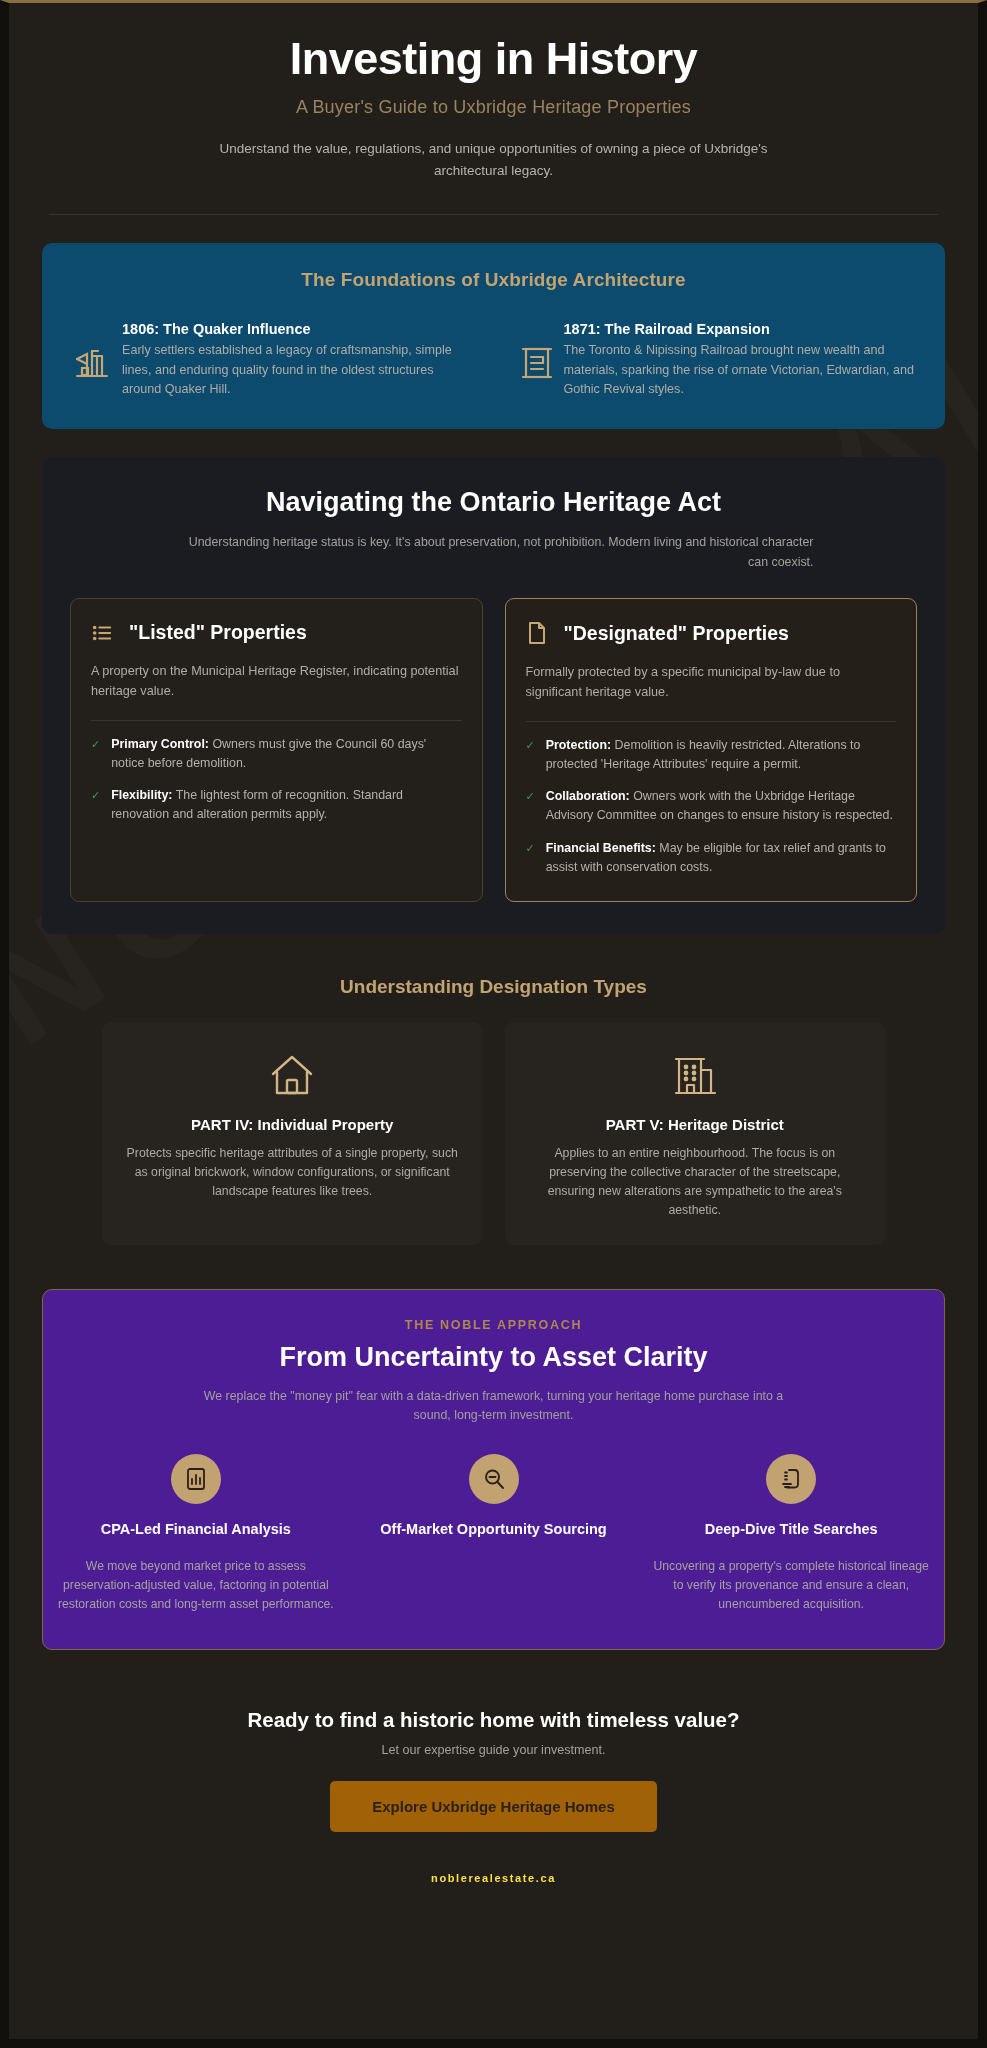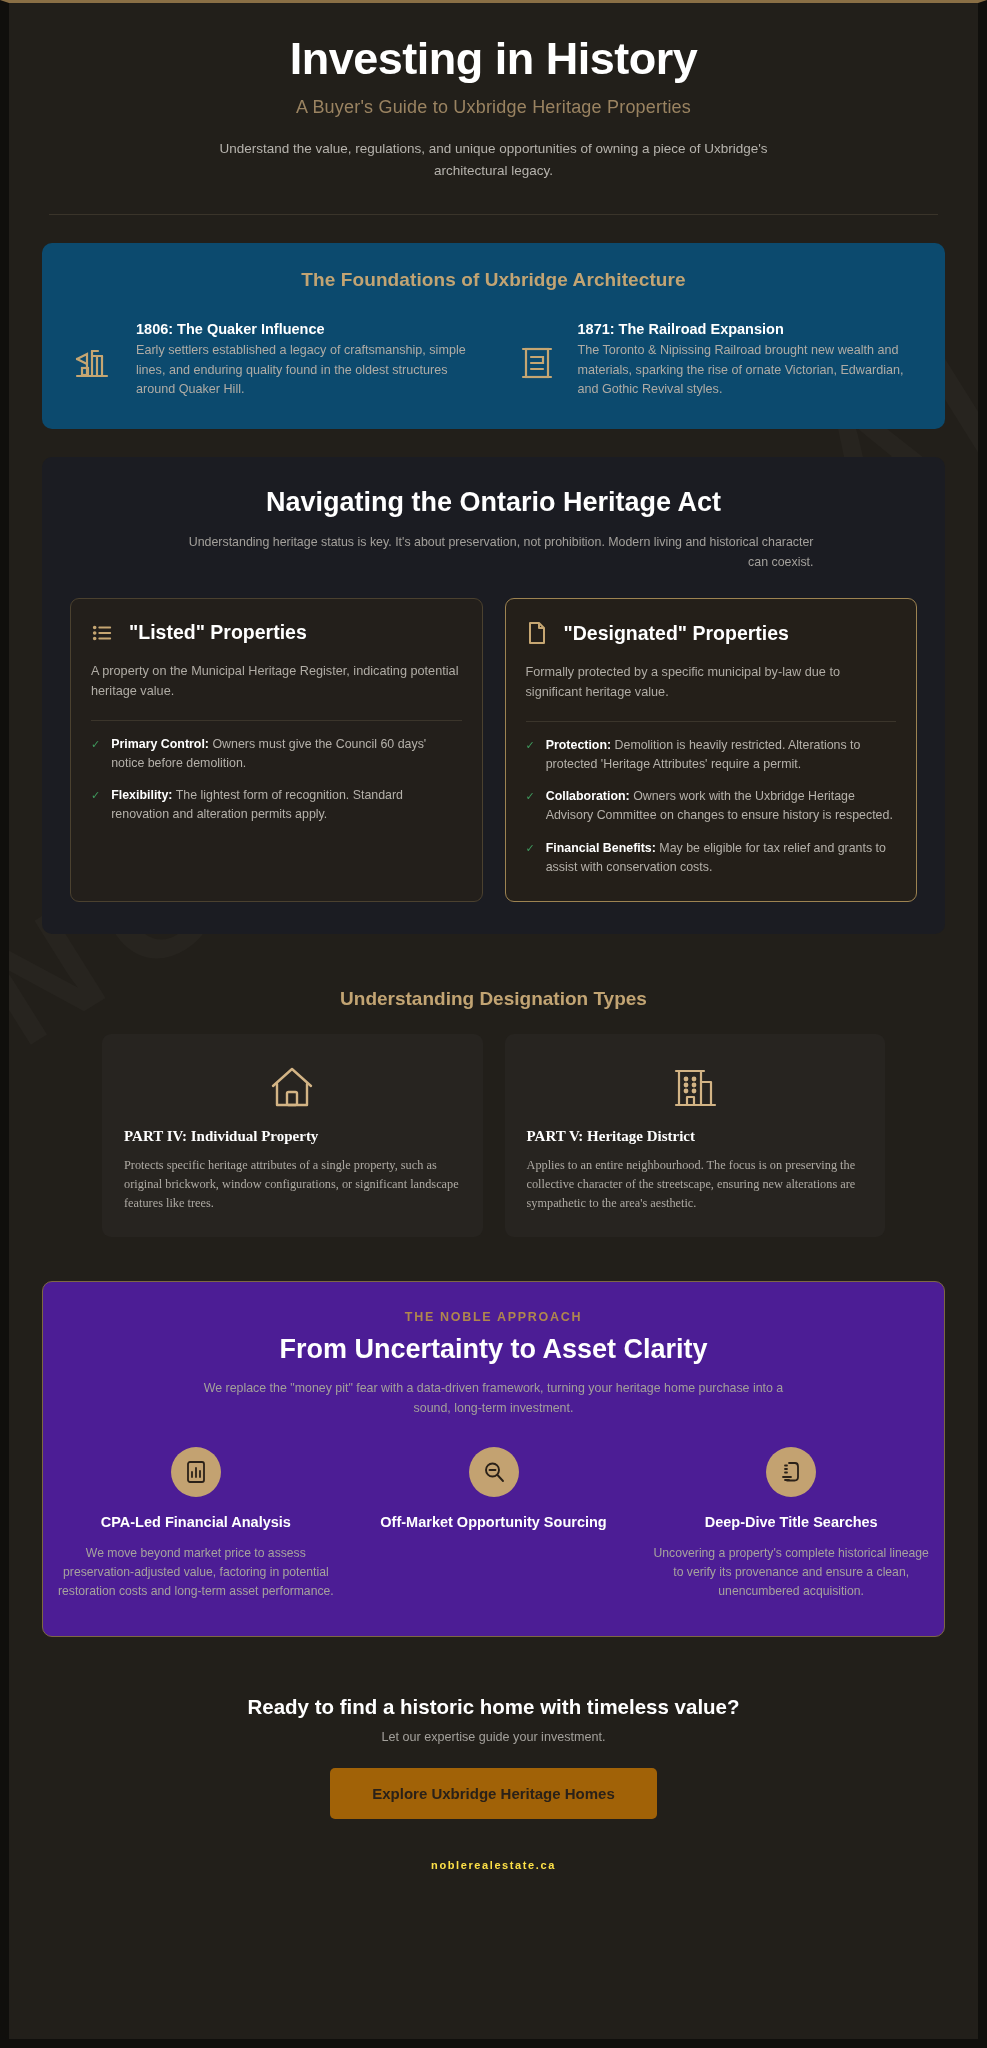--- a/index.html
+++ b/index.html
@@ -92,21 +92,21 @@
     letter-spacing: 0.1px;
   }
 
   .two-col {
     display: flex;
     gap: 40px;
     margin-top: 30px;
   }
   .fact {
     display: flex;
-    gap: 18px;
+    gap: 4px;
     flex: 1;
     align-items: flex-start;
   }
   .fact-icon {
     flex: 0 0 46px;
     height: 60px;
     display: flex;
     align-items: center;
     justify-content: center;
     margin-top: 12px;
@@ -193,39 +193,38 @@
   .check {
     color: #3f9b5e;
     font-size: 11px;
     line-height: 1.65;
     flex: 0 0 auto;
   }
   .bullets b { color: #ffffff; font-weight: 700; }
 
   
   .desig-title {
-    margin-top: 54px;
+    margin-top: 42px;
     text-align: center;
     color: #c2a473;
     font-size: 19px;
     font-weight: 700;
   }
   .desig-cols {
     display: flex;
     gap: 22px;
     margin-top: 24px;
     padding: 0 60px;
   }
   .desig-card {
     flex: 1;
     background: #272420;
     border-radius: 9px;
     padding: 26px 22px 24px;
-    text-align: left;
-    font-family: Liberation Serif, serif;
+    text-align: center;
   }
   .desig-card .icn { height: 54px; display: flex; align-items: center; justify-content: center; }
   .desig-card h3 {
     margin-top: 14px;
     color: #fff;
     font-size: 15px;
     font-weight: 700;
   }
   .desig-card p {
     margin-top: 11px;
@@ -280,21 +279,21 @@
     justify-content: center;
   }
   .pillar h3 {
     margin-top: 16px;
     color: #fff;
     font-size: 14.5px;
     font-weight: 700;
     line-height: 1.35;
   }
   .pillar p {
-    margin-top: 11px;
+    margin-top: 17px;
     font-size: 12.2px;
     line-height: 1.58;
     color: #a6a39d;
   }
 
   
   .cta { margin-top: 58px; text-align: center; padding-bottom: 30px; }
   .cta h2 {
     color: #fff;
     font-size: 20.5px;

